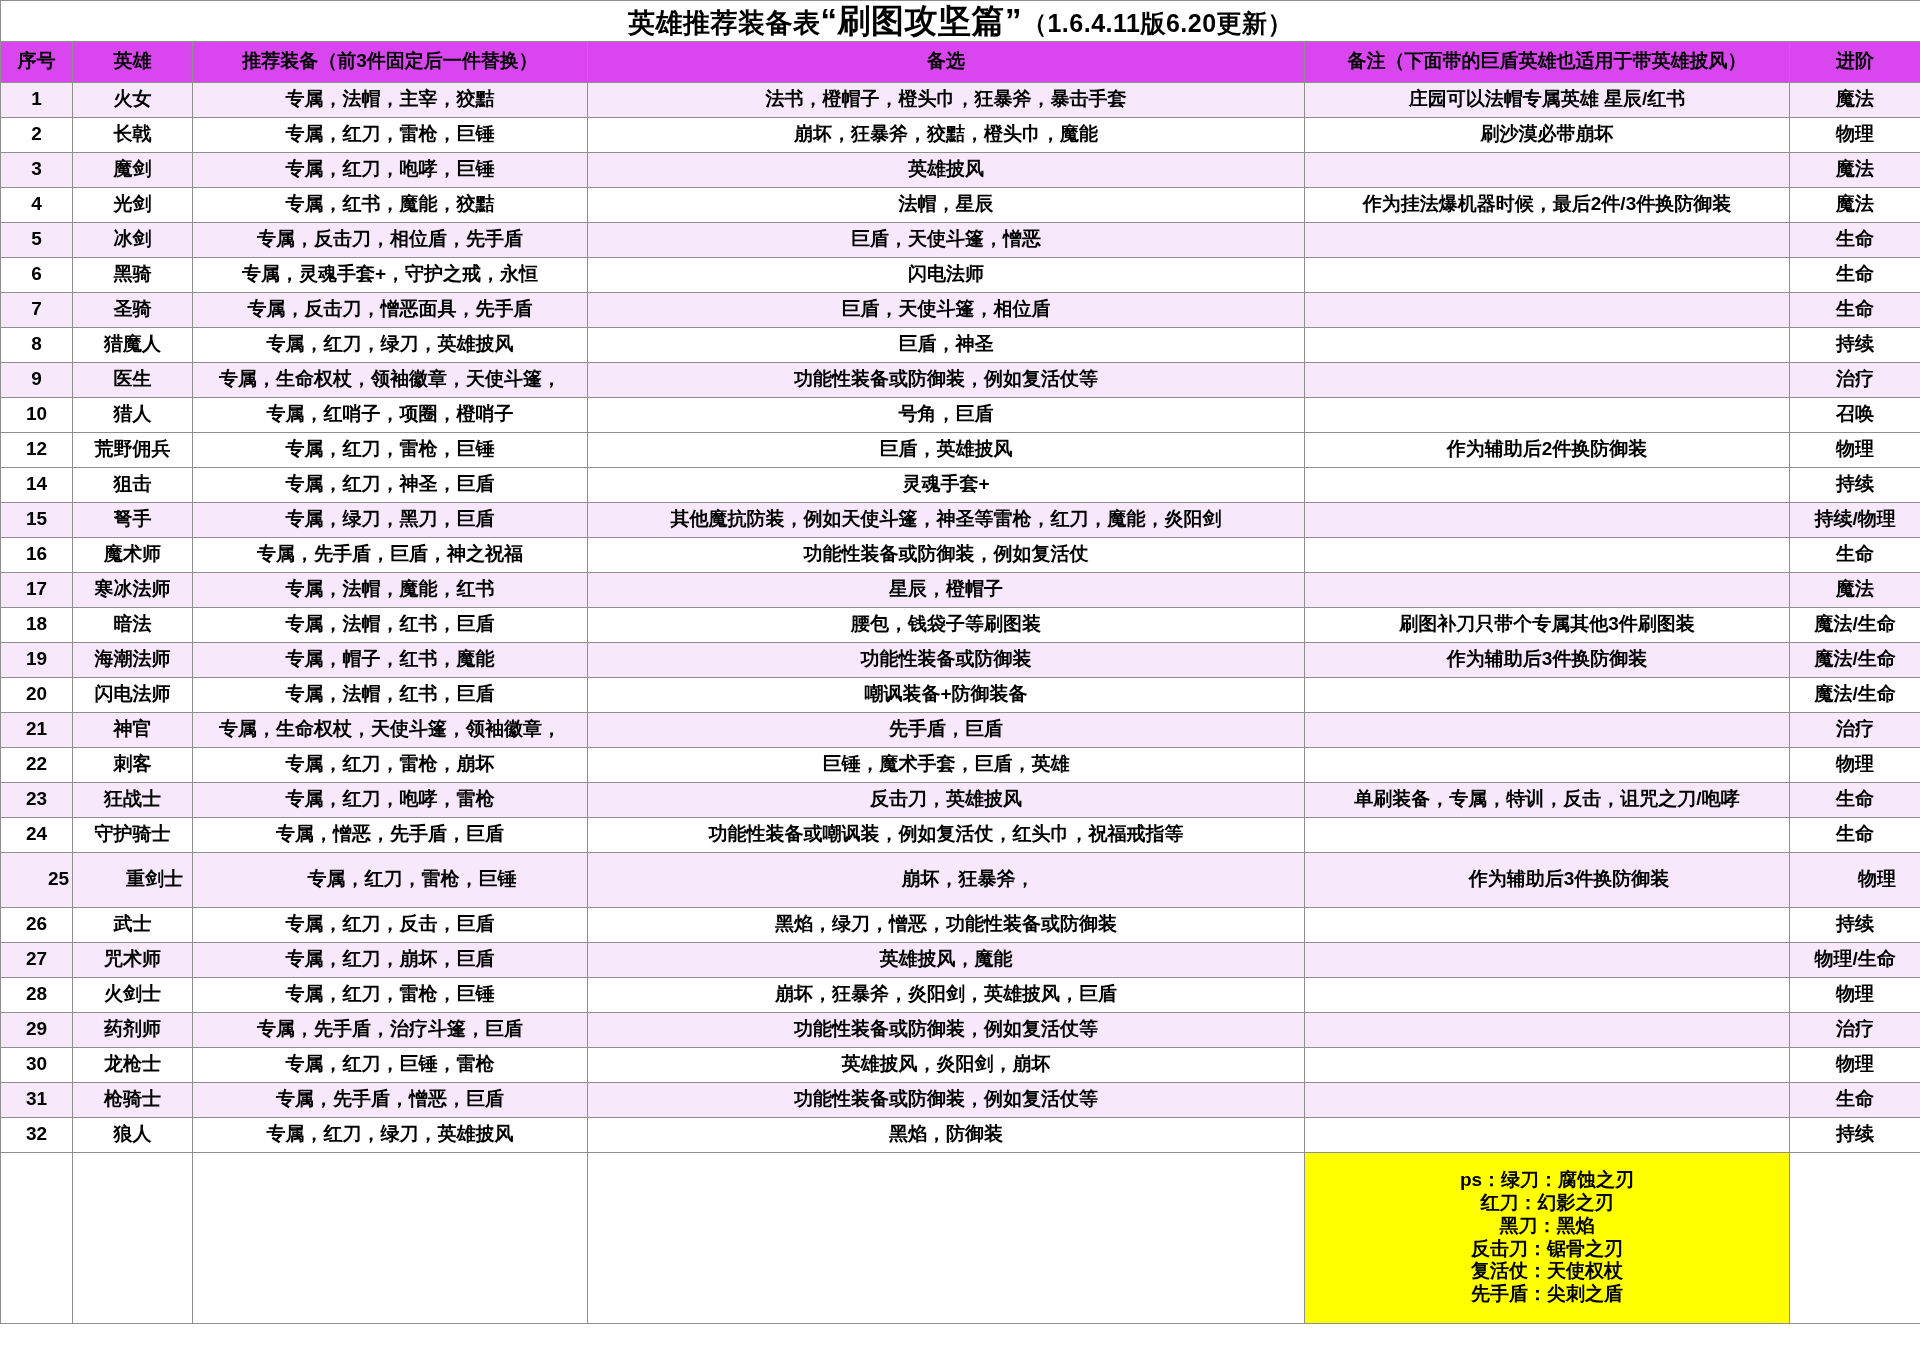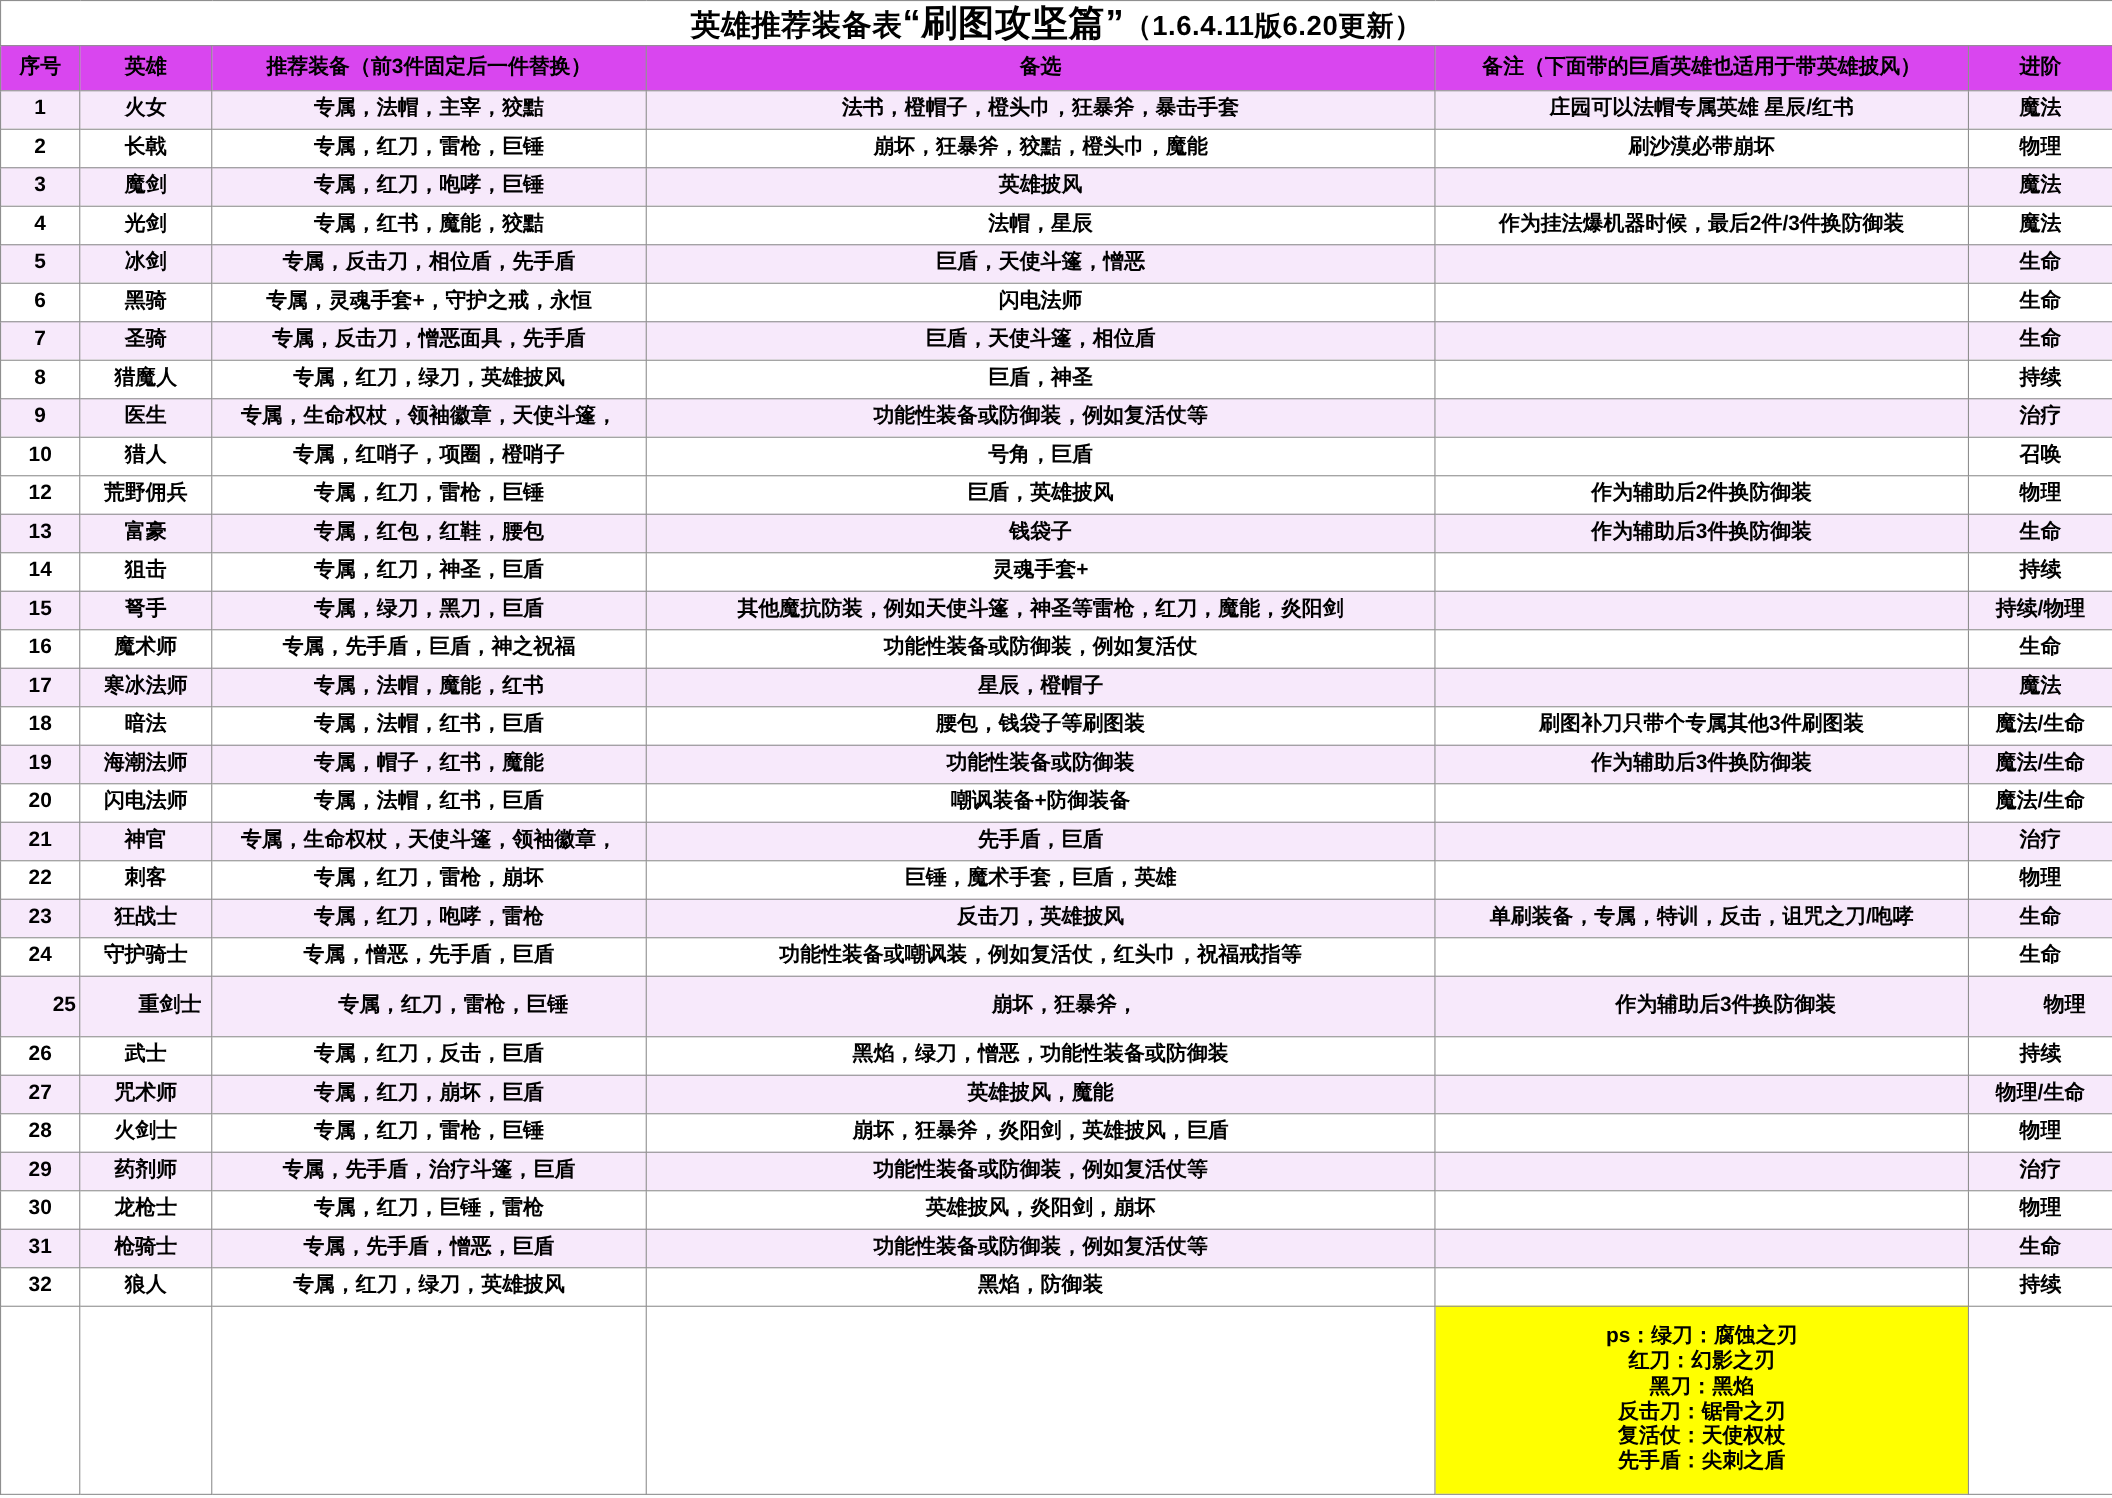--- a/index.html
+++ b/index.html
@@ -208,28 +208,20 @@
           <td class="cell-left">召唤</td>
         </tr>
         <tr class="even">
           <td class="cell-left">12</td>
           <td class="cell-left">荒野佣兵</td>
           <td class="cell-left">专属，红刀，雷枪，巨锤</td>
           <td class="cell-left">巨盾，英雄披风</td>
           <td class="cell-left">作为辅助后2件换防御装</td>
           <td class="cell-left">物理</td>
         </tr>
-        <tr class="odd">
-          <td class="cell-left">13</td>
-          <td class="cell-left">富豪</td>
-          <td class="cell-left">专属，红包，红鞋，腰包</td>
-          <td class="cell-left">钱袋子</td>
-          <td class="cell-left">作为辅助后3件换防御装</td>
-          <td class="cell-left">生命</td>
-        </tr>
         <tr class="even">
           <td class="cell-left">14</td>
           <td class="cell-left">狙击</td>
           <td class="cell-left">专属，红刀，神圣，巨盾</td>
           <td class="cell-left">灵魂手套+</td>
           <td class="cell-left"></td>
           <td class="cell-left">持续</td>
         </tr>
         <tr class="odd">
           <td class="cell-left">15</td>

